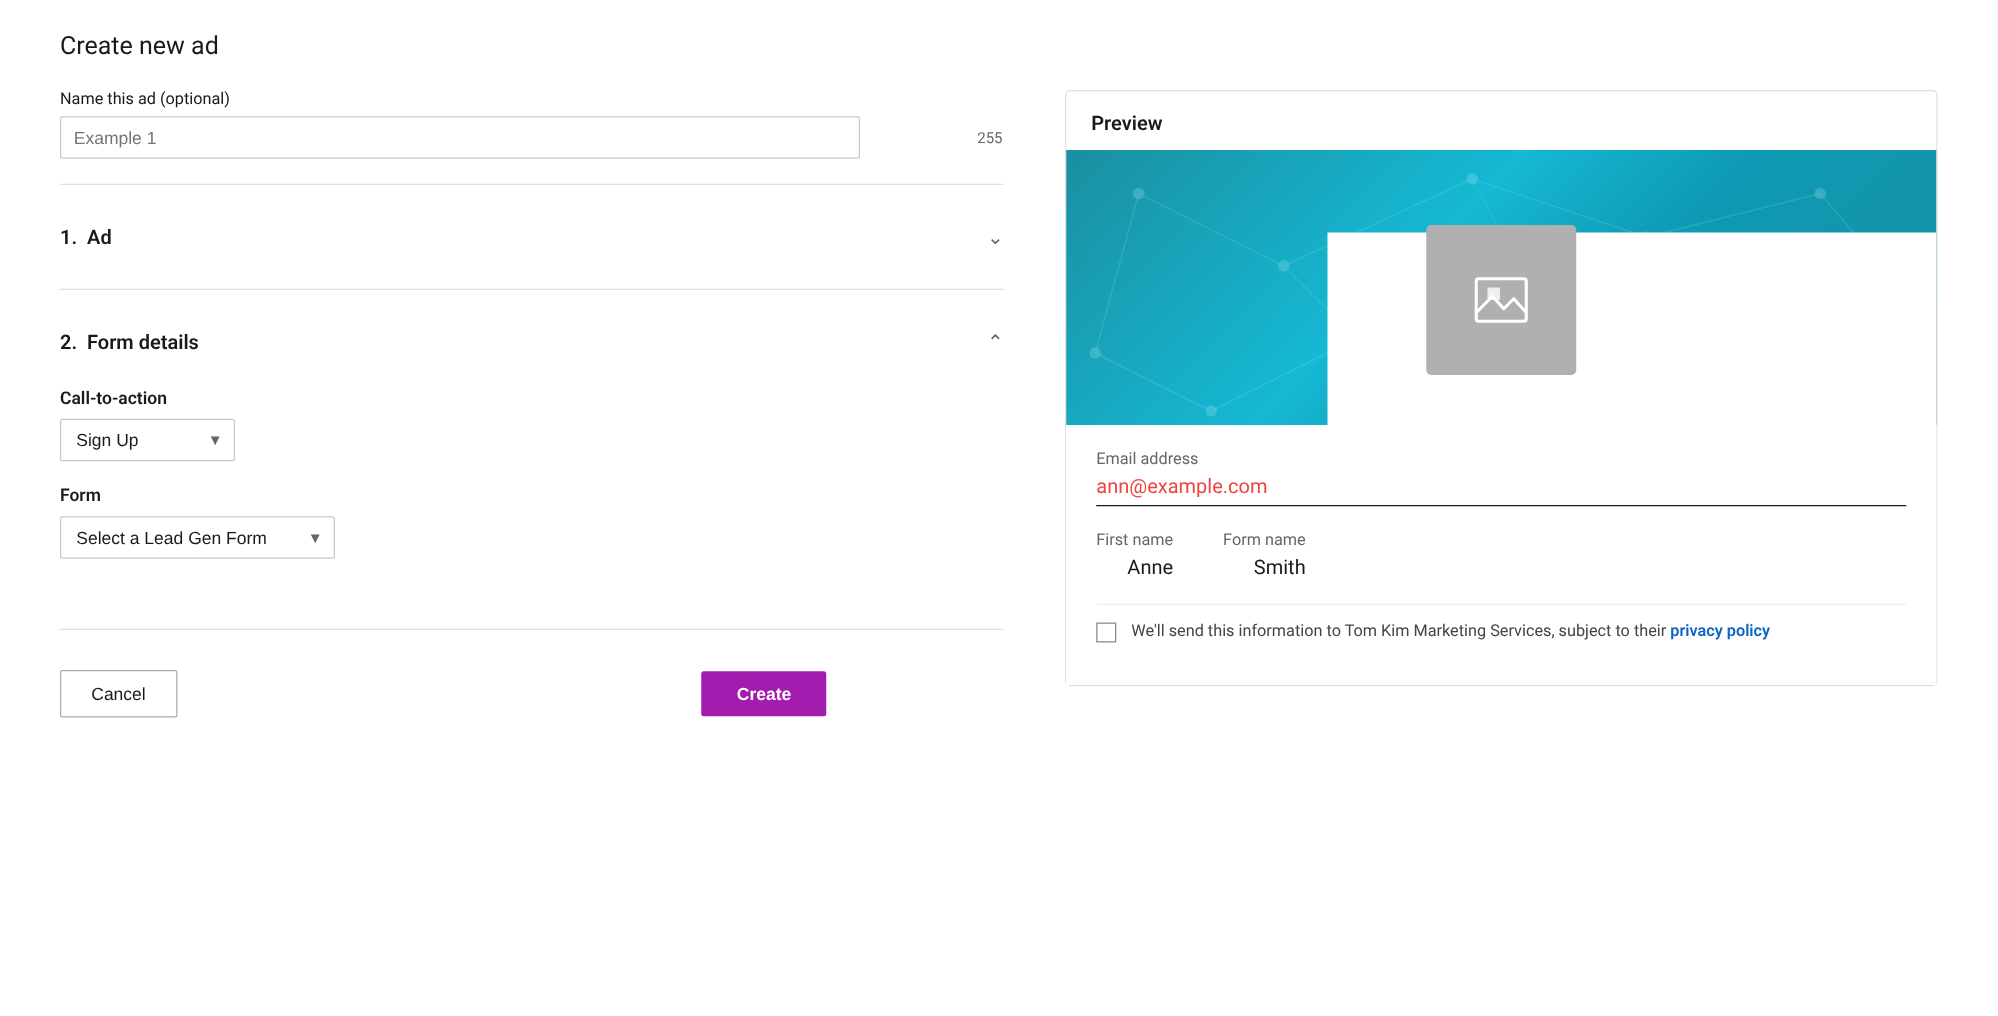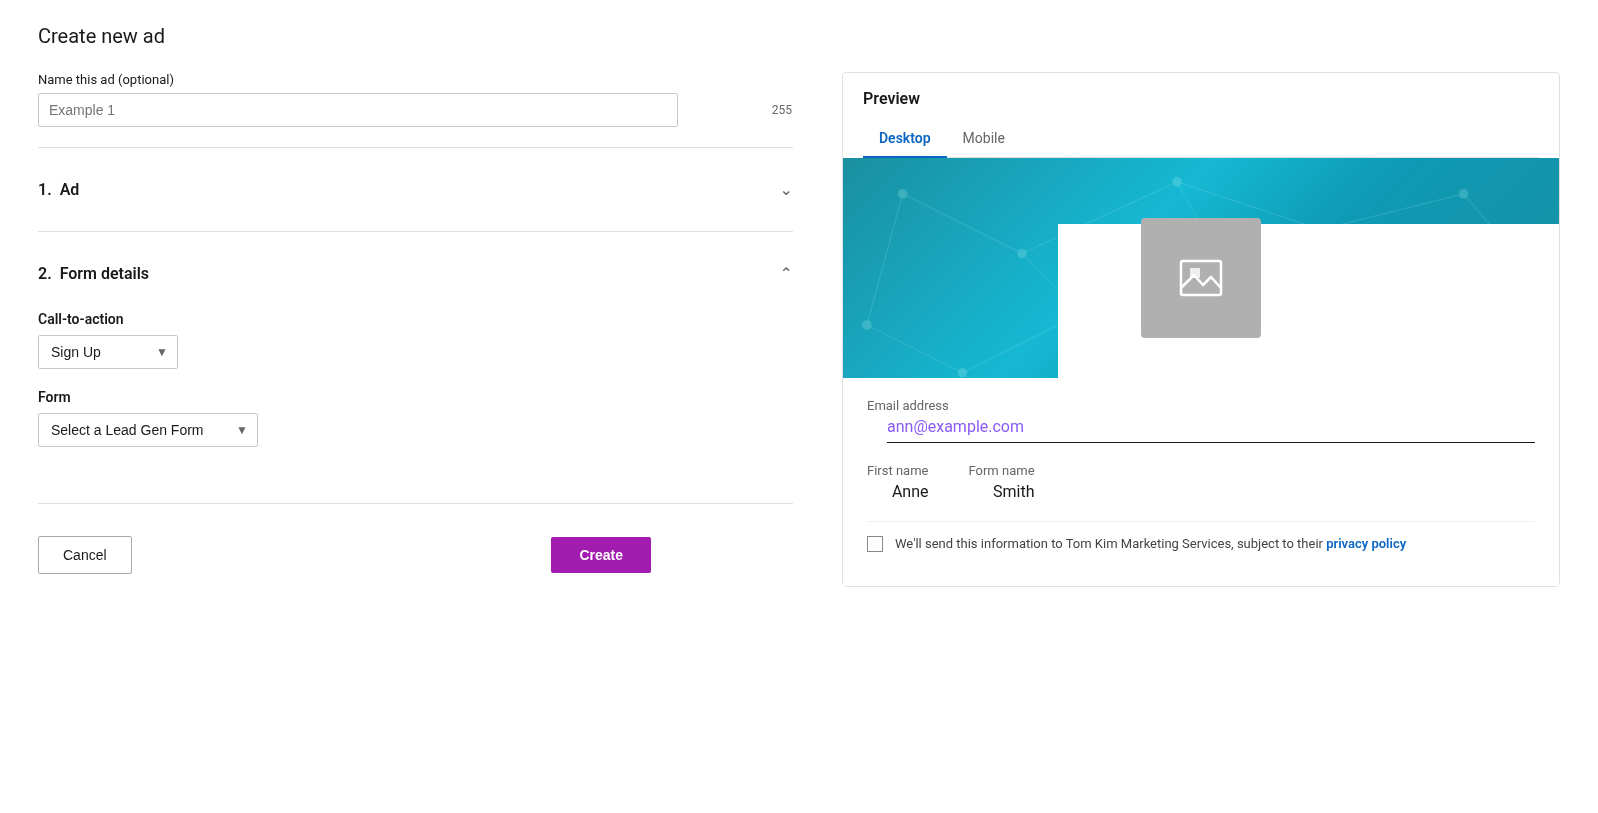--- a/index.html
+++ b/index.html
@@ -5,21 +5,21 @@
     * { box-sizing: border-box; margin: 0; padding: 0; }
     body {
       font-family: -apple-system, BlinkMacSystemFont, 'Segoe UI', Roboto, sans-serif;
       background: #f3f2f0;
       color: #1a1a1a;
       font-size: 14px;
     }
     .page-container {
       background: #fff;
       min-height: 813px;
-      padding: 24px 38px;
+      padding: 24px 48px;
     }
     .page-title {
       font-size: 20px;
       font-weight: 400;
       color: #1a1a1a;
       margin-bottom: 24px;
     }
     .main-layout {
       display: flex;
       gap: 0;
@@ -240,25 +240,24 @@
       padding: 20px 24px;
       background: #fff;
     }
     .preview-field-label {
       font-size: 13px;
       color: #666;
       margin-bottom: 4px;
     }
     .preview-field-value {
       font-size: 16px;
-      color: #8b5cf6;
+      color: #ef4444;
       border-bottom: 1px solid #1a1a1a;
       padding-bottom: 6px;
       margin-bottom: 20px;
-      margin-left: 20px;
     }
     .preview-name-row {
       display: flex;
       gap: 40px;
       margin-bottom: 20px;
       text-align: right;
     }
     .preview-name-item {}
     .preview-name-label {
       font-size: 13px;
@@ -367,24 +366,20 @@
         <button class="btn-cancel">Cancel</button>
         <button class="btn-create">Create</button>
       </div>
 
     </div>
 
     <div class="preview-panel">
 
       <div class="preview-header">
         <div class="preview-title">Preview</div>
-        <div class="preview-tabs">
-          <div class="preview-tab active">Desktop</div>
-          <div class="preview-tab">Mobile</div>
-        </div>
       </div>
 
       <div class="preview-ad-image">
 
         <svg class="network-bg" viewBox="0 0 600 220" preserveAspectRatio="xMidYMid slice">
           <circle cx="50" cy="30" r="4" fill="#aee" opacity="0.6"></circle>
           <circle cx="150" cy="80" r="4" fill="#aee" opacity="0.6"></circle>
           <circle cx="280" cy="20" r="4" fill="#aee" opacity="0.6"></circle>
           <circle cx="400" cy="60" r="4" fill="#aee" opacity="0.6"></circle>
           <circle cx="520" cy="30" r="4" fill="#aee" opacity="0.6"></circle>

